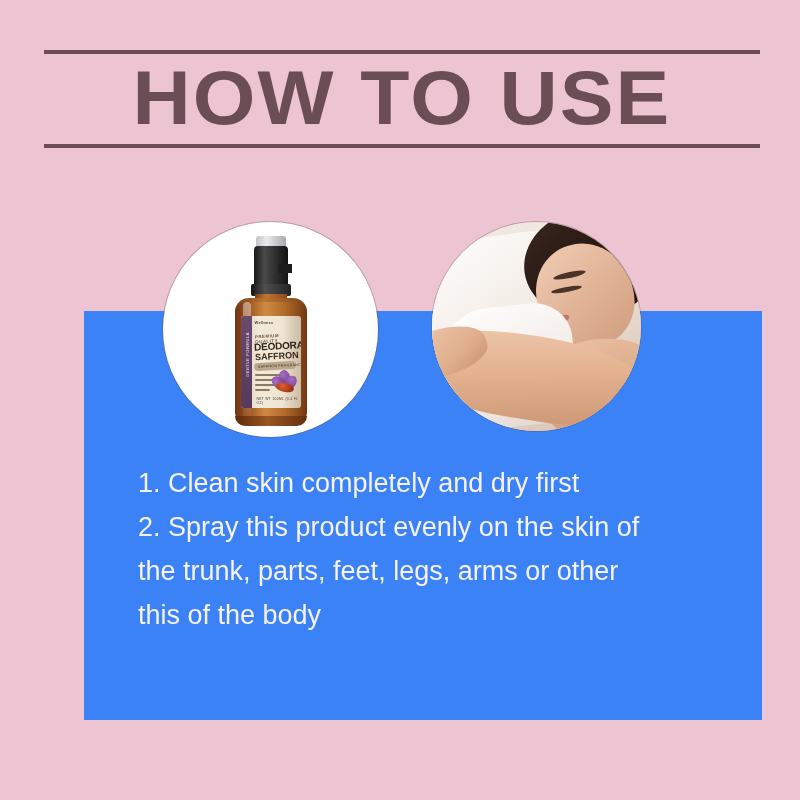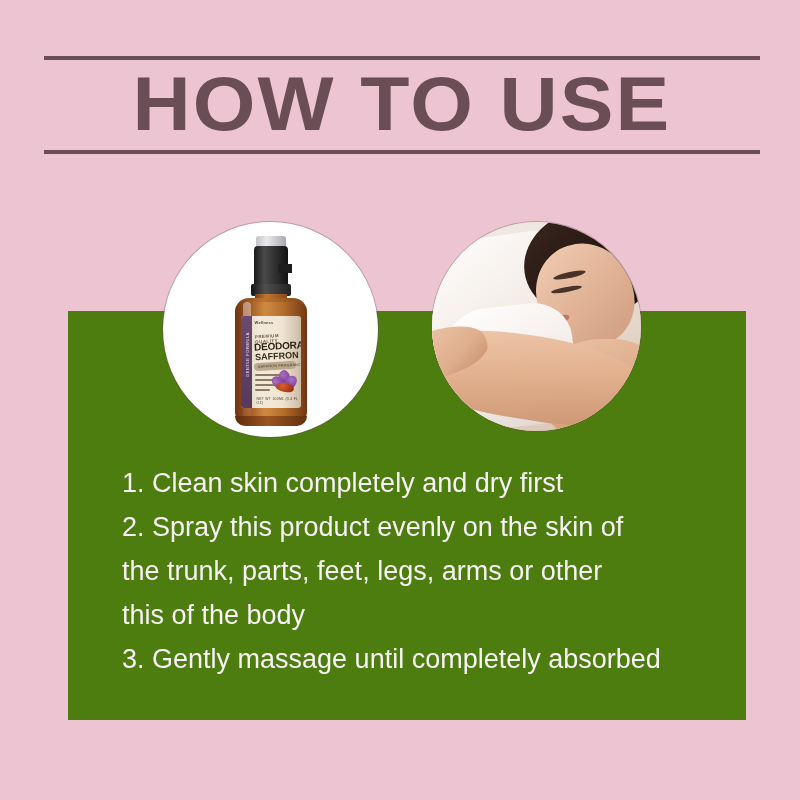--- a/index.html
+++ b/index.html
@@ -12,21 +12,21 @@
     background: #ecc4d2;
     font-family: "Liberation Sans", sans-serif;
     overflow: hidden;
     position: relative;
   }
 
   
   #header {
     position: absolute;
     left: 44px;
-    top: 56px;
+    top: 50px;
     width: 716px;
     height: 72px;
   }
   .rule {
     position: absolute;
     left: 0;
     width: 716px;
     height: 4px;
     background: #6b4d56;
   }
@@ -47,25 +47,25 @@
     font-weight: bold;
     letter-spacing: 2px;
     transform: scaleX(1.06);
     transform-origin: center center;
     white-space: nowrap;
   }
 
   
   #instructions-panel {
     position: absolute;
-    left: 68px;
+    left: 84px;
     top: 311px;
     width: 678px;
     height: 409px;
-    background: #4d7c0f;
+    background: #3b82f6;
   }
 
   #instructions-list {
     position: absolute;
     left: 54px;
     top: 150px;
     width: 600px;
     margin: 0;
     padding: 0;
     list-style: none;
@@ -447,21 +447,20 @@
   <div id="page-title">HOW TO USE</div>
   <div class="rule bottom"></div>
 </div>
 
 <div id="instructions-panel">
   <ul id="instructions-list">
     <li>1. Clean skin completely and dry first</li>
     <li>2. Spray this product evenly on the skin of</li>
     <li>the trunk, parts, feet, legs, arms or other</li>
     <li>this of the body</li>
-    <li>3. Gently massage until completely absorbed</li>
   </ul>
 </div>
 
 <div id="product-photo" class="photo-circle">
   <div id="bottle">
     <div class="b-overcap"></div>
     <div class="b-pump">
       <div class="b-nozzle"></div>
     </div>
     <div class="b-collar"></div>

